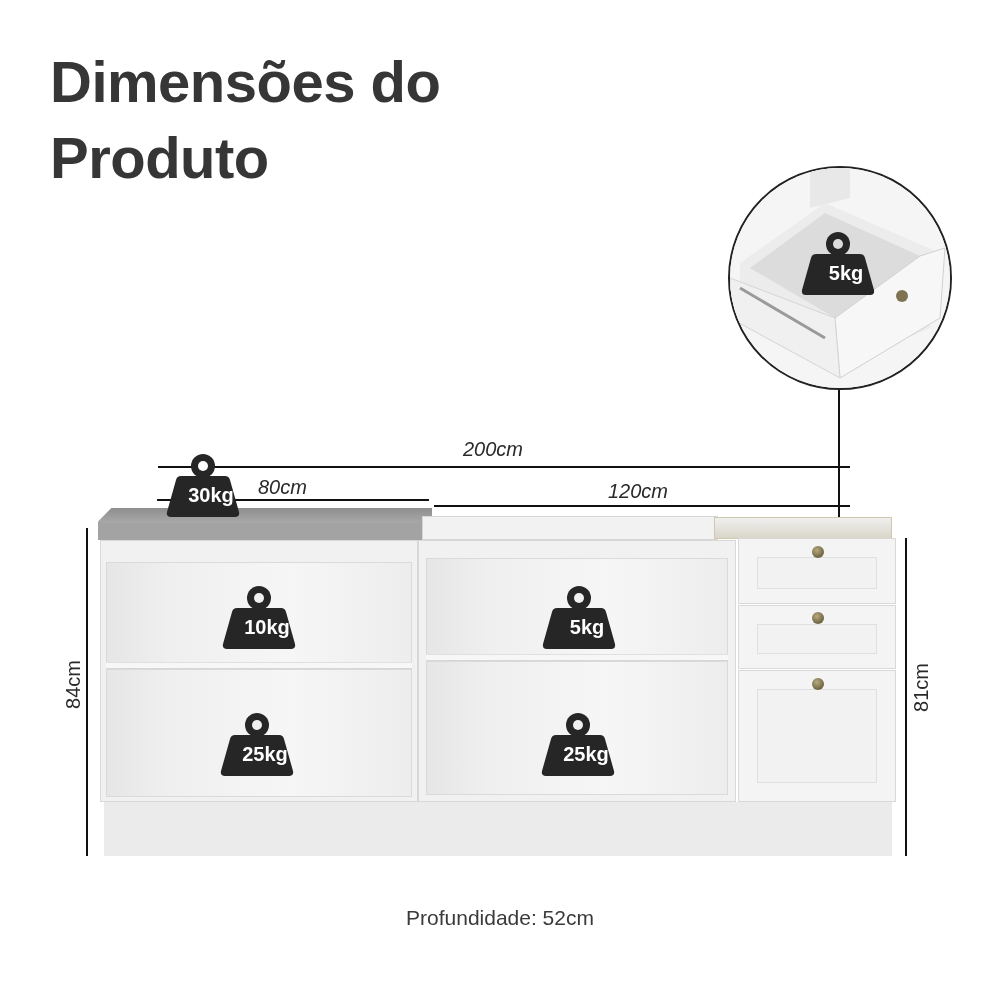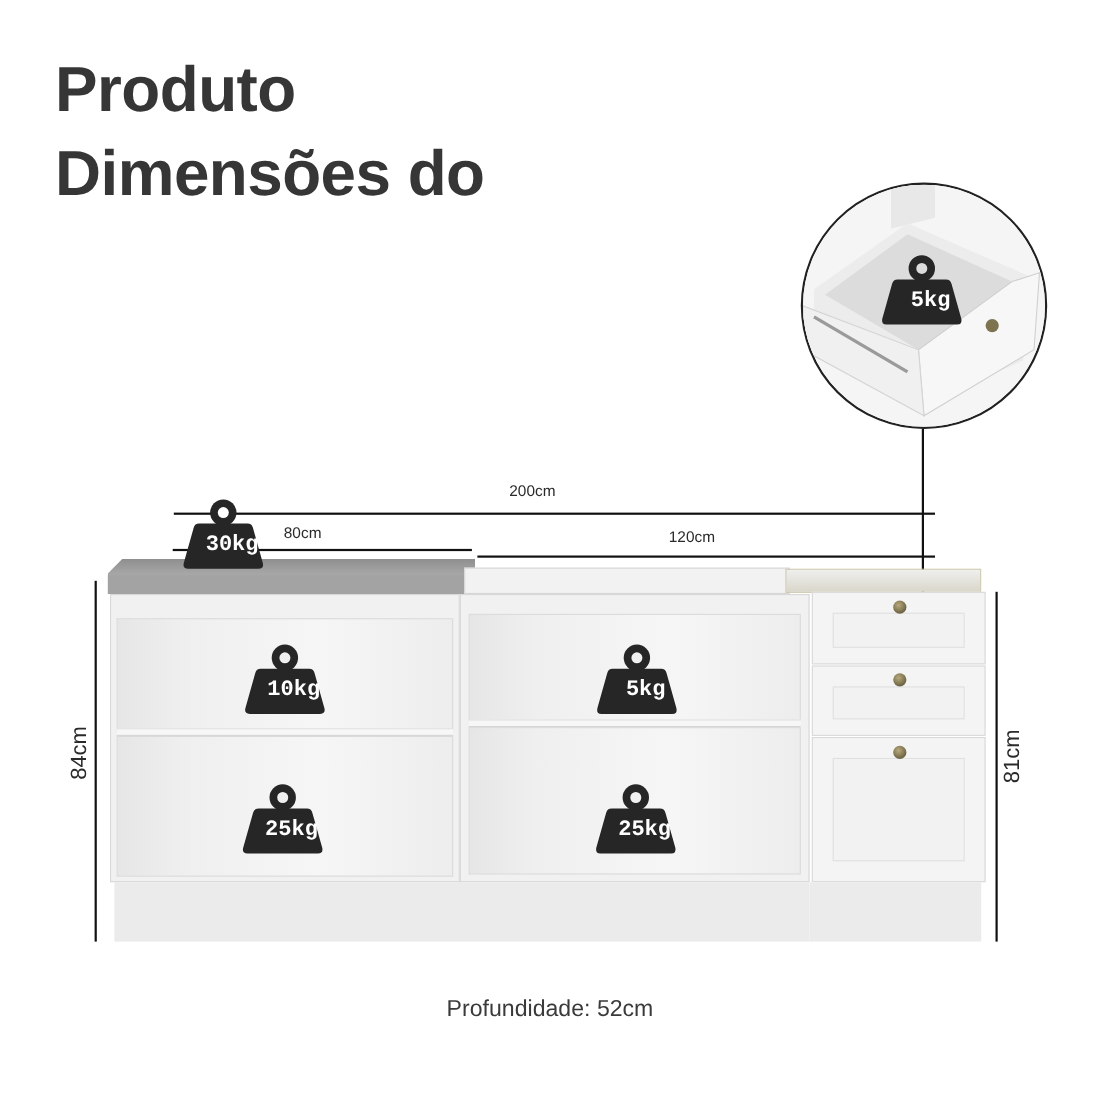--- a/index.html
+++ b/index.html
@@ -1,49 +1,49 @@
 <!DOCTYPE html>
 <html><head>
 <meta charset="utf-8">
 <style>
   html, body { margin:0; padding:0; background:#ffffff; }
   body { width:1000px; height:1000px; position:relative; overflow:hidden; font-family:"Liberation Sans", sans-serif; color:#333333; }
   .abs { position:absolute; }
   .title { left:50px; top:44px; font-size:58px; font-weight:bold; line-height:76px; color:#363636; font-family:"Liberation Sans", sans-serif; letter-spacing:-0.5px; }
   .title div { white-space:nowrap; }
-  .dimtext { font-size:14px; color:#2a2a2a; white-space:nowrap; font-family:"Liberation Sans", sans-serif; }
+  .dimtext { font-size:20px; color:#2a2a2a; white-space:nowrap; font-family:"Liberation Sans", sans-serif;font-style:italic; }
   .hline { background:#111; height:2px; }
   .vline { background:#111; width:2px; }
   .vtext { font-size:20px; color:#2a2a2a; white-space:nowrap; transform:rotate(-90deg); transform-origin:center center; }
   .footer { left:0; width:1000px; top:906px; text-align:center; font-size:21px; color:#3a3a3a; }
 
   
   .counter { left:98px; top:508px; width:334px; height:32px; background:linear-gradient(#8e8e8e,#a5a5a5 40%, #b4b4b4); clip-path:polygon(4% 0,100% 0,100% 100%,0 100%,0 42%); }
   .counter-front { left:98px; top:523px; width:334px; height:17px; background:#a3a3a3; }
   .panel { background:#f1f1f1; border:1px solid #d8d8d8; box-sizing:border-box; }
   .niche { background:linear-gradient(90deg,#e6e6e6,#efefef 20%,#f6f6f6 60%,#ededed); border:1px solid #dadada; box-sizing:border-box; }
   .shelf { background:#f7f7f7; border-top:1px solid #e0e0e0; border-bottom:1px solid #d6d6d6; box-sizing:border-box; }
   .plinth { background:#ebebeb; }
   .drawer { background:#f4f4f4; border:1px solid #d9d9d9; box-sizing:border-box; }
   .drawer-inner { position:absolute; left:18px; right:18px; border:1px solid #e0e0e0; background:#f2f2f2; }
   .knob { width:12px; height:12px; border-radius:50%; background:radial-gradient(circle at 40% 35%, #b8aa7c, #6d6444 70%); }
 
   
   .weight { width:76px; height:66px; }
   .weight svg { position:absolute; left:0; top:0; }
-  .weight span { position:absolute; left:16px; right:0; top:32px; text-align:center; color:#fff; font-weight:bold; font-size:20px; font-family:Liberation Mono, monospace; }
+  .weight span { position:absolute; left:16px; right:0; top:32px; text-align:center; color:#fff; font-weight:bold; font-size:20px; font-family:Liberation Sans, sans-serif; }
 
   .zoom-circle { left:728px; top:166px; width:224px; height:224px; border-radius:50%; border:2px solid #222; box-sizing:border-box; overflow:hidden; background:#f3f3f3; }
 </style>
 </head>
 <body>
 
 <div class="abs title">
+  <div>Dimensões do</div>
   <div>Produto</div>
-  <div>Dimensões do</div>
 </div>
 
 <div class="abs zoom-circle">
   <svg width="224" height="224" viewBox="0 0 224 224">
     <rect x="0" y="0" width="224" height="224" fill="#f5f5f5"></rect>
     <polygon points="80,0 120,0 120,30 80,40" fill="#e8e8e8"></polygon>
     <polygon points="10,95 95,35 210,85 200,160 110,200 10,130" fill="#ececec"></polygon>
     <polygon points="20,100 95,45 190,88 105,150" fill="#dcdcdc"></polygon>
     <polygon points="105,150 190,88 215,80 210,150 110,210" fill="#f7f7f7" stroke="#d0d0d0"></polygon>
     <polygon points="0,110 105,150 110,210 0,150" fill="#f0f0f0" stroke="#d4d4d4"></polygon>

